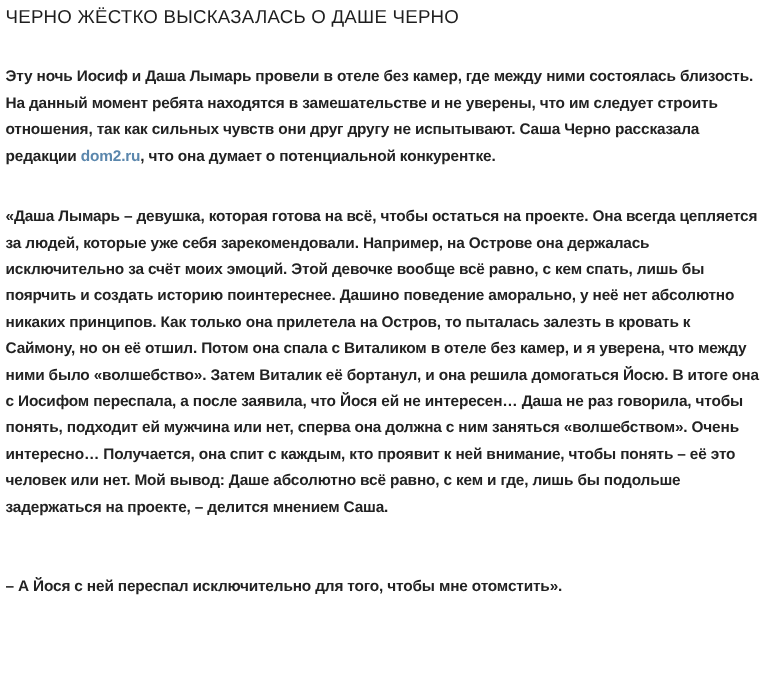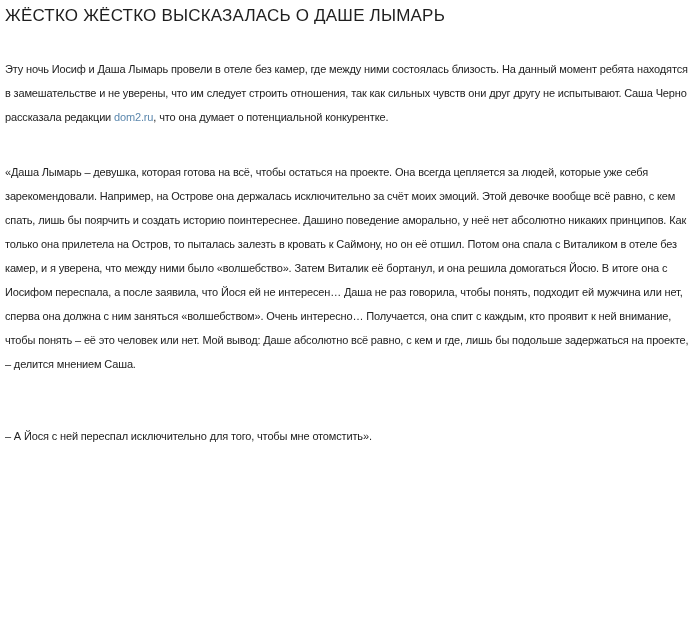--- a/index.html
+++ b/index.html
@@ -21,41 +21,42 @@
     margin: 0;
     padding-top: 4px;
     font-size: 17px;
     line-height: 23px;
     font-weight: 500;
     letter-spacing: 0.2px;
     color: #1e1e1e;
   }
   .para {
     margin: 0;
-    font-size: 11px;
+    font-size: 14px;
     line-height: 24px;
     letter-spacing: -0.15px;
     color: #222222;
+    font-weight: bold;
   }
   .para-intro   { margin-top: 30px; }
   .para-quote   { margin-top: 31px; }
   .para-closing { margin-top: 48px; }
   .hashtag-line { margin-top: 0; }
   a.inline-link, a.hashtag-link {
     color: #5b87ad;
     text-decoration: none;
     cursor: pointer;
   }
 </style>
 </head>
 <body>
 
 <article class="post">
 
-  <h1 class="headline">ЖЁСТКО ЖЁСТКО ВЫСКАЗАЛАСЬ О ДАШЕ ЛЫМАРЬ</h1>
+  <h1 class="headline">ЧЕРНО ЖЁСТКО ВЫСКАЗАЛАСЬ О ДАШЕ ЧЕРНО</h1>
 
   <p class="para para-intro"><span>Эту ночь Иосиф и Даша Лымарь провели в отеле без камер, где между ними состоялась близость. На данный момент ребята находятся в замешательстве и не уверены, что им следует строить отношения, так как сильных чувств они друг другу не испытывают. Саша Черно рассказала редакции </span><a class="inline-link">dom2.ru</a><span>, что она думает о потенциальной конкурентке.</span></p>
 
   <p class="para para-quote">«Даша Лымарь – девушка, которая готова на всё, чтобы остаться на проекте. Она всегда цепляется за людей, которые уже себя зарекомендовали. Например, на Острове она держалась исключительно за счёт моих эмоций. Этой девочке вообще всё равно, с кем спать, лишь бы поярчить и создать историю поинтереснее. Дашино поведение аморально, у неё нет абсолютно никаких принципов. Как только она прилетела на Остров, то пыталась залезть в кровать к Саймону, но он её отшил. Потом она спала с Виталиком в отеле без камер, и я уверена, что между ними было «волшебство». Затем Виталик её бортанул, и она решила домогаться Йосю. В итоге она с Иосифом переспала, а после заявила, что Йося ей не интересен… Даша не раз говорила, чтобы понять, подходит ей мужчина или нет, сперва она должна с ним заняться «волшебством». Очень интересно… Получается, она спит с каждым, кто проявит к ней внимание, чтобы понять – её это человек или нет. Мой вывод: Даше абсолютно всё равно, с кем и где, лишь бы подольше задержаться на проекте, – делится мнением Саша.</p>
 
   <p class="para para-closing">– А Йося с ней переспал исключительно для того, чтобы мне отомстить».</p>
 
 
 </article>
 

